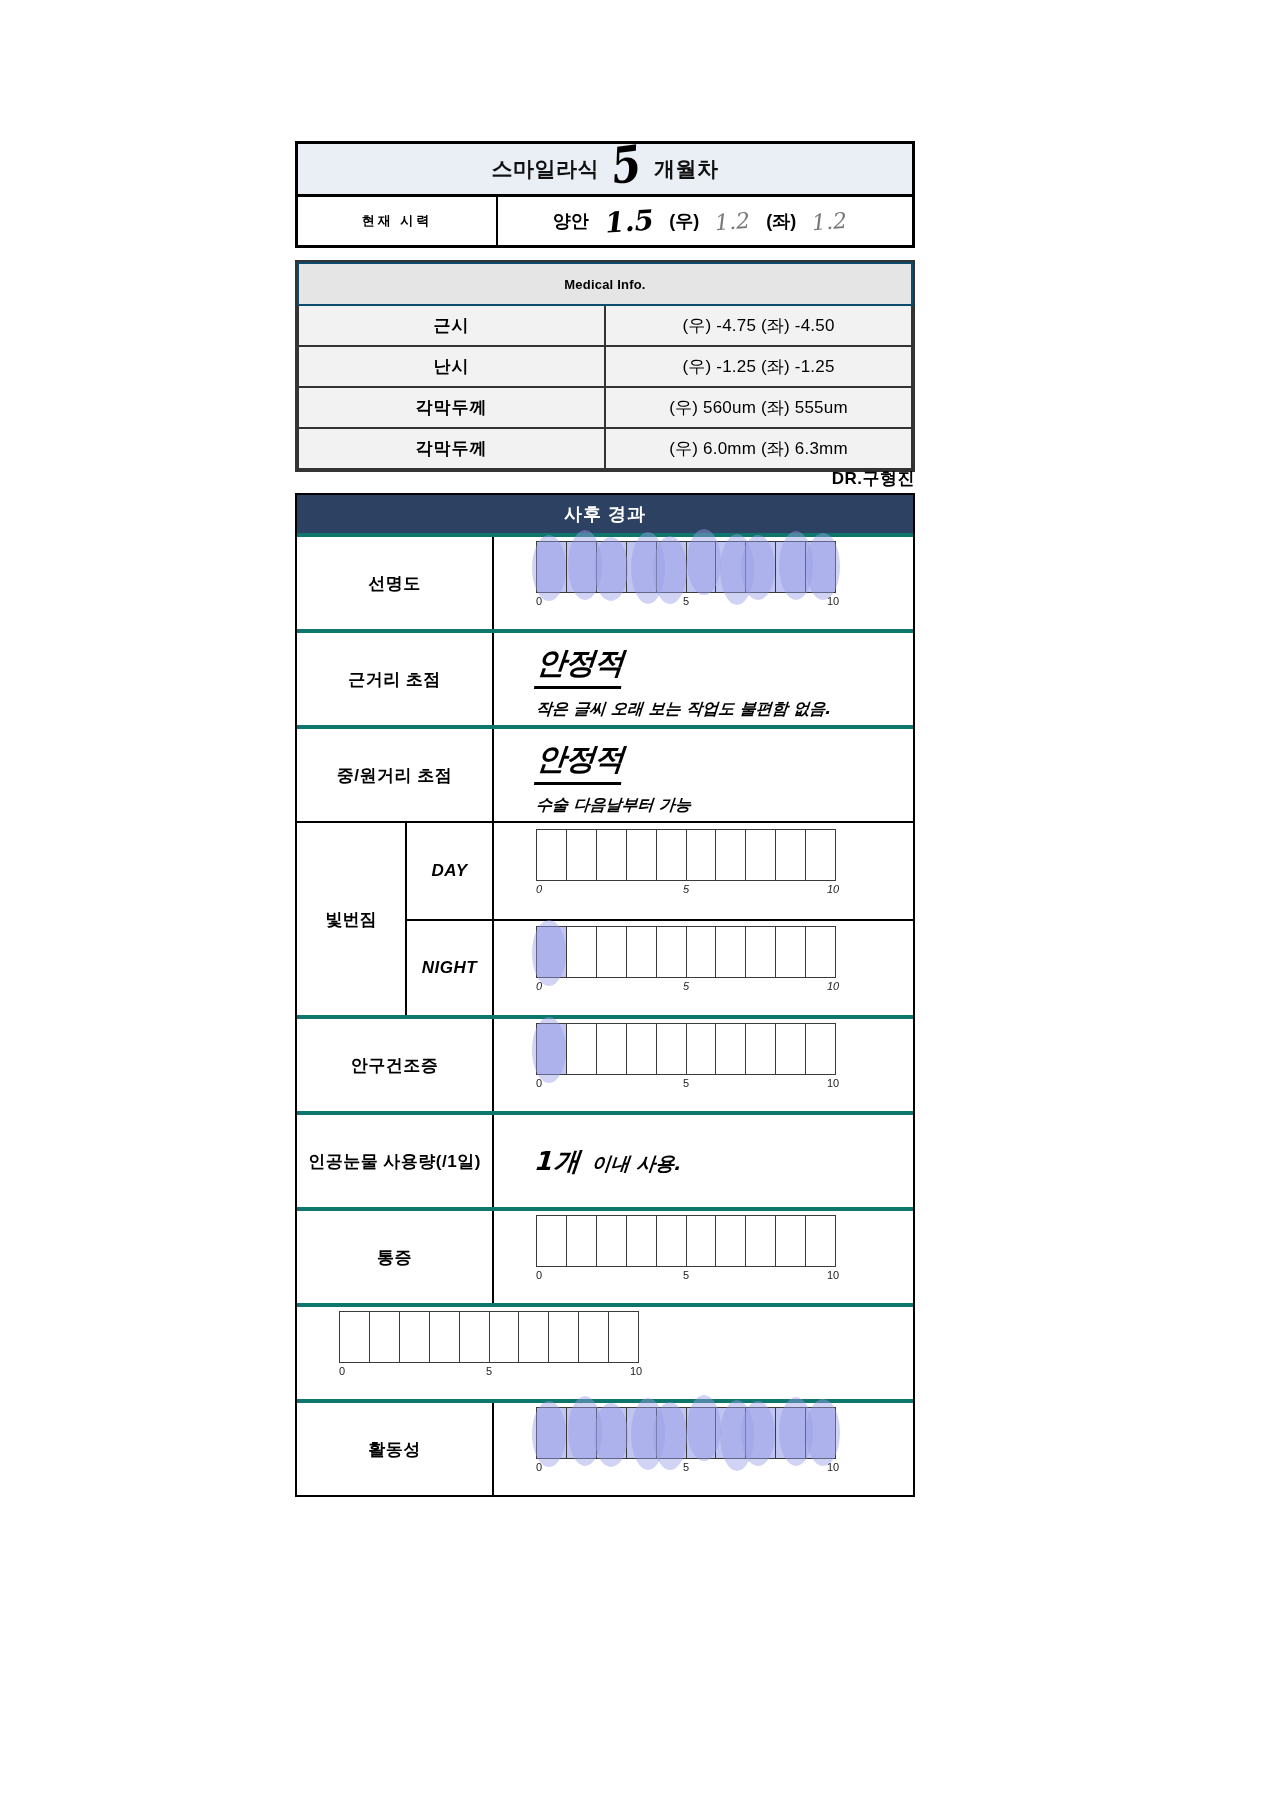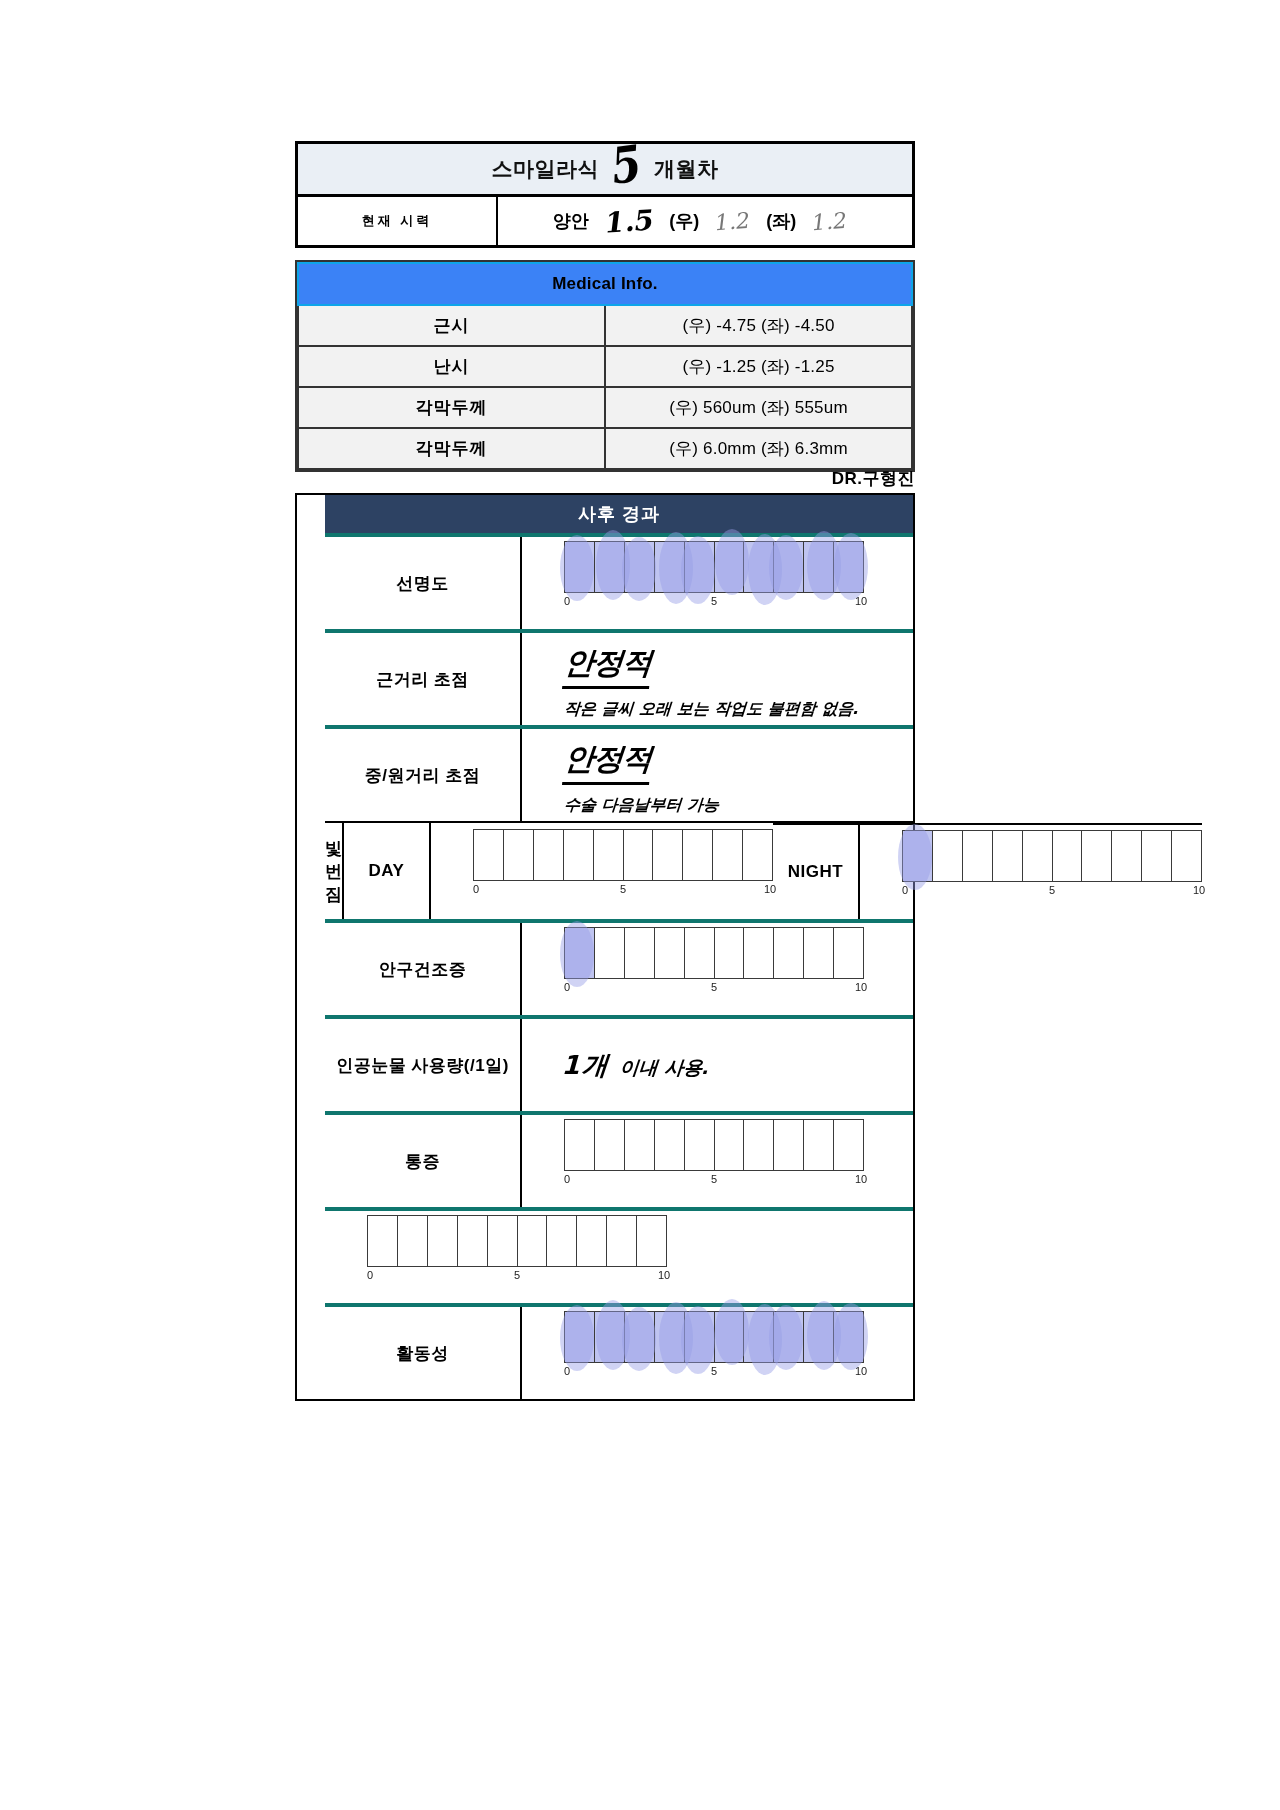--- a/index.html
+++ b/index.html
@@ -114,25 +114,25 @@
     border: 2px solid #333;
     box-sizing: border-box;
     border-collapse: collapse;
   }
   .medinfo table {
     width: 100%;
     border-collapse: collapse;
     table-layout: fixed;
   }
   .medinfo th.mi-head {
-    background: #3b82f6;
-    font-size: 17px;
+    background: #e5e5e5;
+    font-size: 13px;
     font-weight: 600;
     height: 38px;
-    border: 2px solid #0ea5e9;
+    border: 2px solid #0c4a6e;
     letter-spacing: 0.2px;
   }
   .medinfo td {
     border: 2px solid #333;
     height: 37px;
     font-size: 17px;
     background: #f2f2f2;
     text-align: center;
   }
   .medinfo td.mi-key {
@@ -156,21 +156,20 @@
   }
 
   
   .progress {
     position: absolute;
     left: 295px;
     top: 493px;
     width: 620px;
     border: 2px solid #000;
     box-sizing: border-box;
-    padding-left: 28px;
   }
   .prog-head {
     background: #2d4263;
     color: #ffffff;
     height: 38px;
     display: flex;
     align-items: center;
     justify-content: center;
     font-size: 18px;
     font-weight: 600;
@@ -217,21 +216,22 @@
     display: flex;
     align-items: center;
     justify-content: center;
     font-size: 17px;
     font-weight: 600;
     box-sizing: border-box;
   }
   .group-right {
     flex: 1;
     display: flex;
-    flex-direction: row;
+    flex-direction: column;
+    font-style: italic;
   }
   .sub-row {
     display: flex;
     height: 96px;
     box-sizing: border-box;
   }
   .sub-row + .sub-row {
     border-top: 2px solid #000;
   }
   .sub-label {

